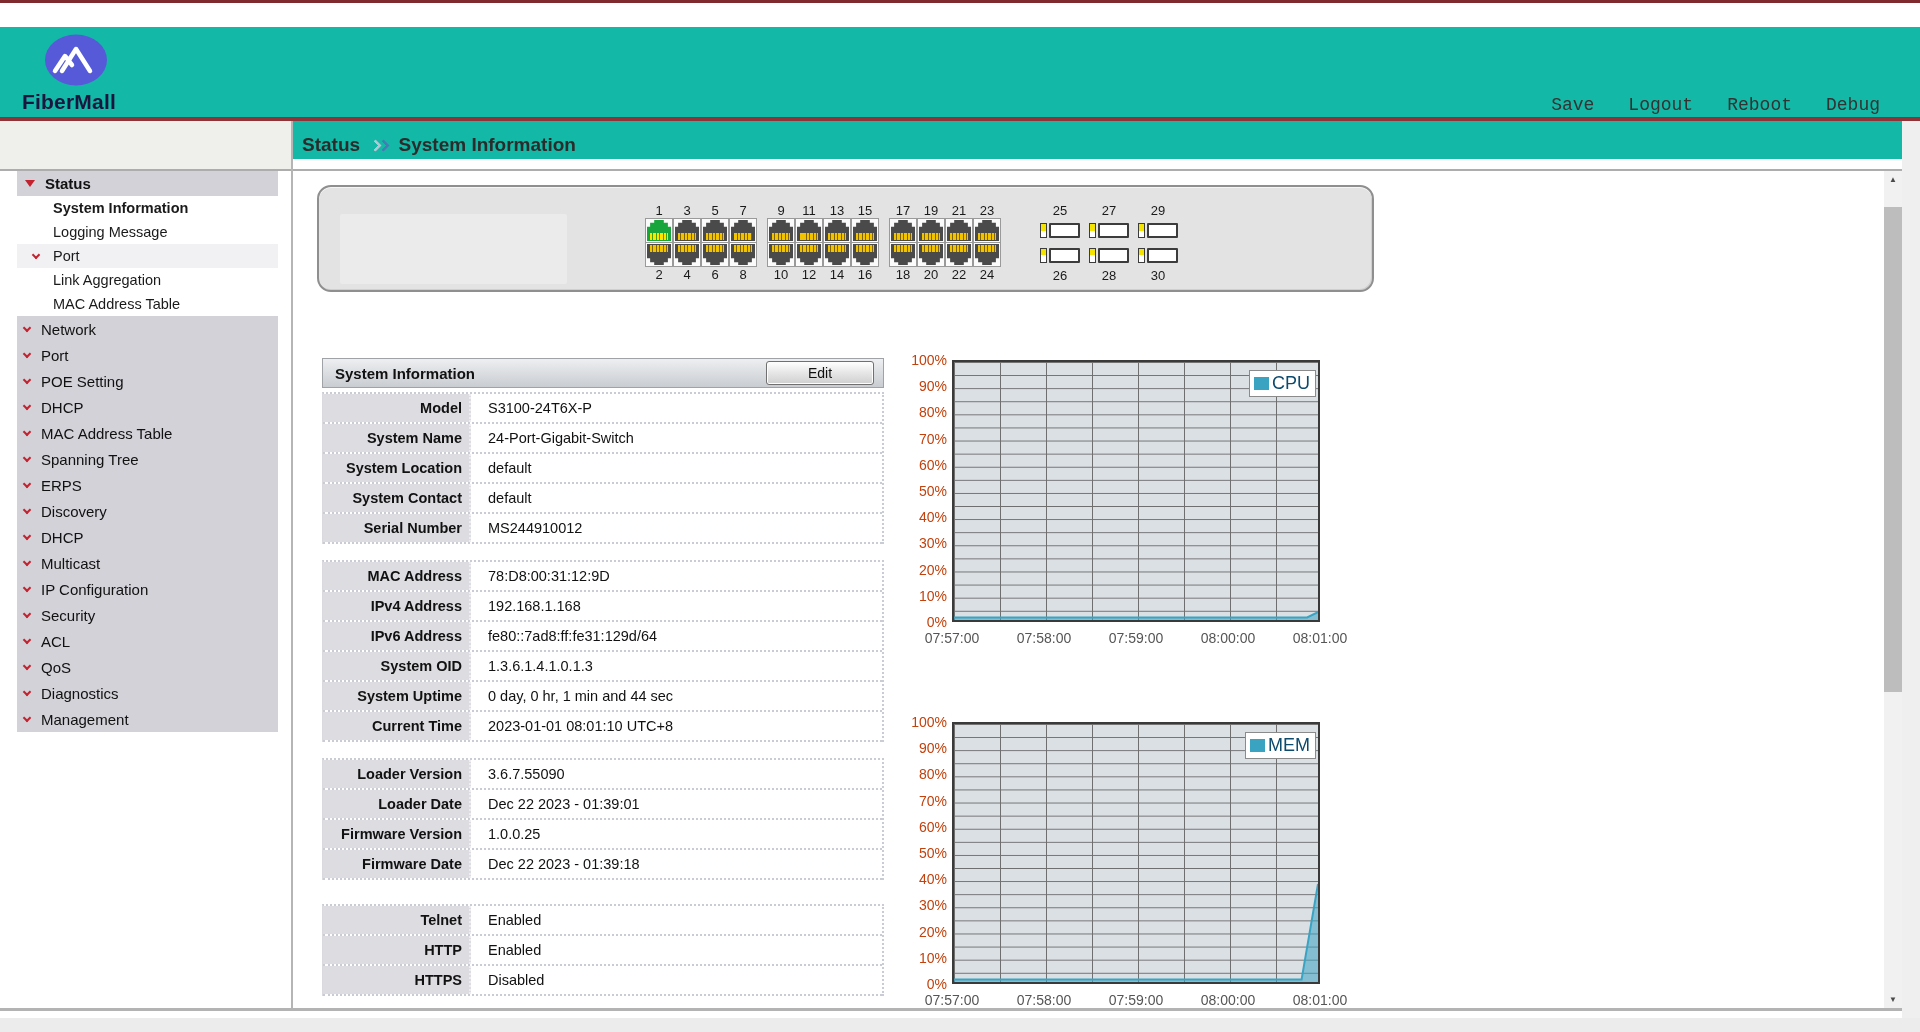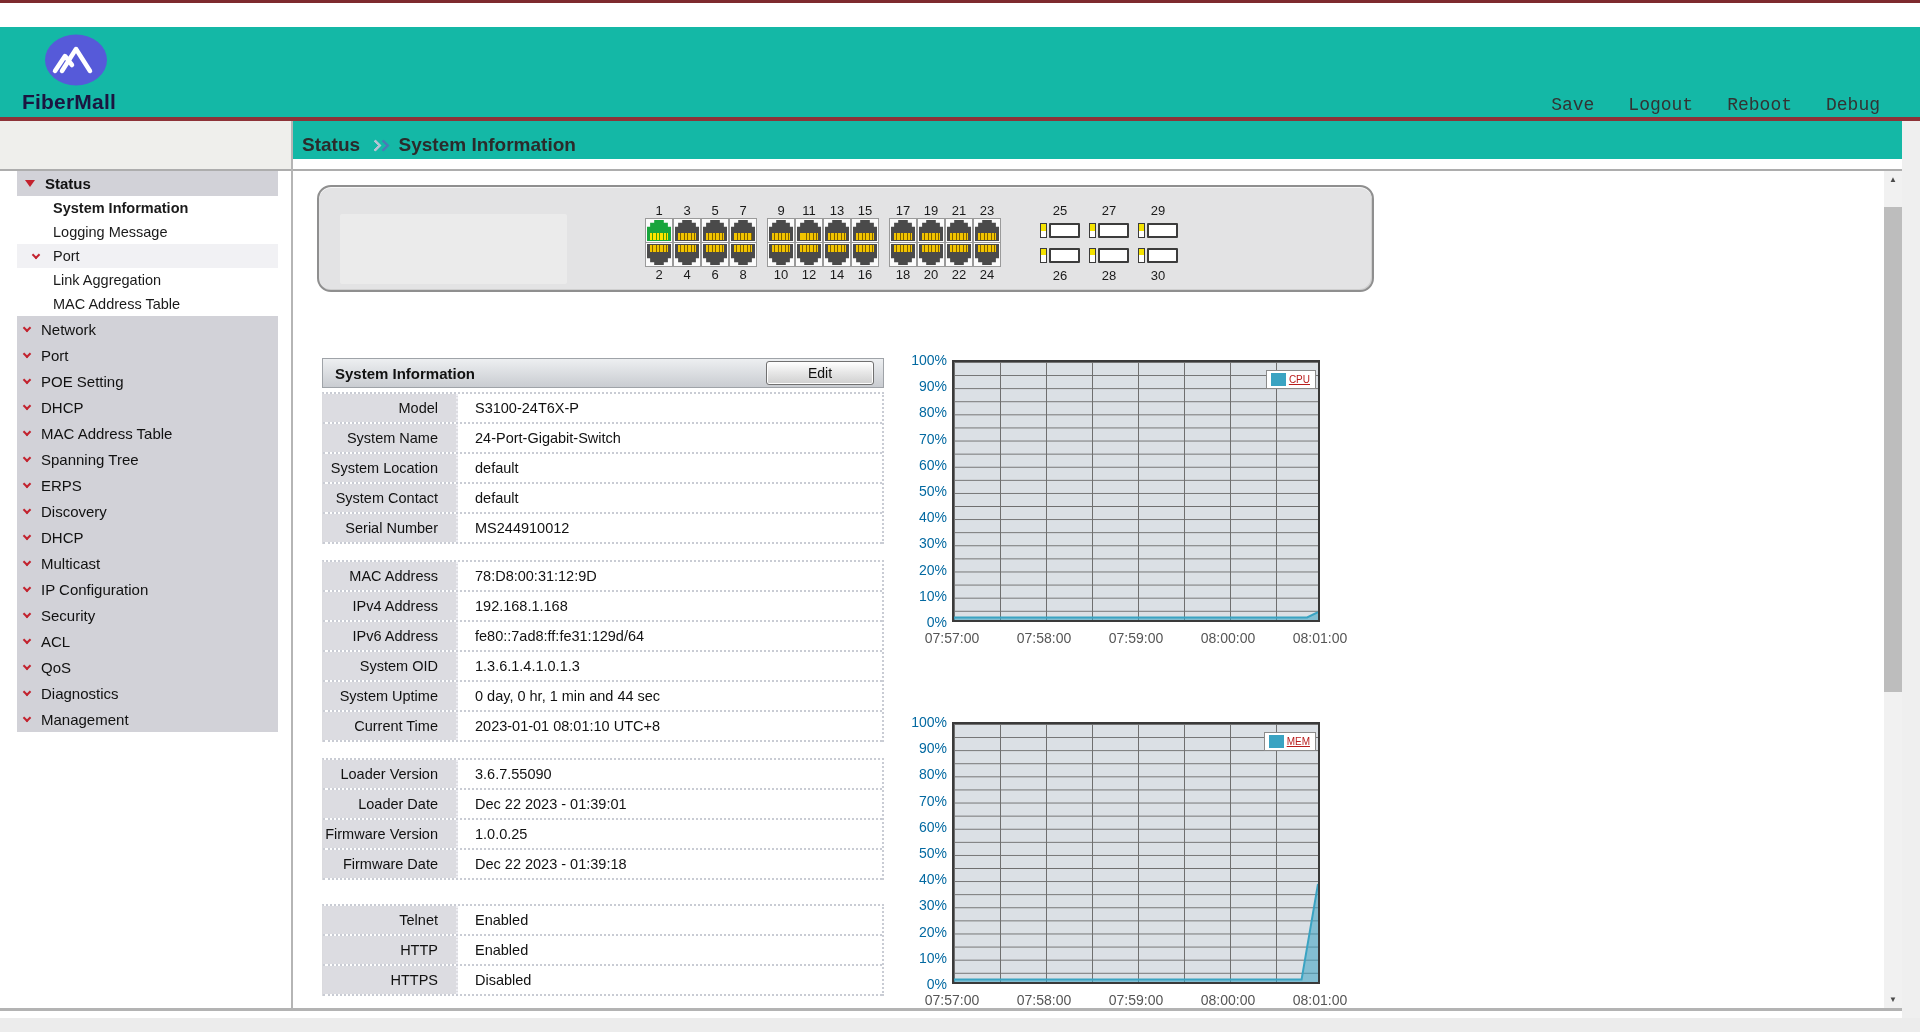--- a/index.html
+++ b/index.html
@@ -84,41 +84,41 @@
   
   .sitable { position:absolute; left:29px; top:187px; width:562px; }
   .si-header { height:30px; background:linear-gradient(#edeff1,#c9ccd1); border:1px solid #9fa3a8;
                display:flex; align-items:center; justify-content:space-between; padding:0 9px 0 12px; }
   .si-title { font-size:15px; font-weight:bold; color:#111; }
   .editbtn { width:108px; height:24px; font-family:"Liberation Sans",sans-serif; font-size:14px; color:#111;
              background:linear-gradient(#ffffff,#e8e8e8 45%,#cfcfcf); border:1px solid #707070;
              border-radius:3px; box-shadow:inset 0 0 0 1px #fdfdfd; cursor:pointer; }
   .si-group { border-top:2px dotted #c9ccd4; border-left:1px solid #dadade; border-right:2px dotted #c9ccd4; }
   .si-row { display:flex; height:30px; border-bottom:2px dotted #c9ccd4; }
-  .si-label { width:135px; background:#dcdce1; border-right:2px dotted #ededf2;
-              display:flex; align-items:center; justify-content:flex-end; padding-right:18px;
-              font-size:14.5px; font-weight:normal; color:#111; }
+  .si-label { width:148px; background:#dcdce1; border-right:2px dotted #ededf2;
+              display:flex; align-items:center; justify-content:flex-end; padding-right:7px;
+              font-size:14.5px; font-weight:bold; color:#111; }
   .si-value { flex:1; background:#fff; display:flex; align-items:center; padding-left:17px;
               font-size:14.5px; color:#111; }
   .mt4{margin-top:4px;} .mt16{margin-top:16px;} .mt24{margin-top:24px;}
 
   
   .chart { position:absolute; width:470px; height:312px; }
   .chart .plot { position:absolute; left:47px; top:8px; width:368px; height:262px;
                  background:#dbe0e5; border:2px solid #3a3a3a;
                  background-image:linear-gradient(#6f6f6f 1px, transparent 1px),
                                   linear-gradient(90deg,#6f6f6f 1px, transparent 1px);
                  background-size:100% 13.1px, 46px 100%; }
   .chart svg.series { position:absolute; left:0; top:0; width:100%; height:100%; }
-  .ytick { position:absolute; width:42px; text-align:right; font-size:14px; color:#0369a1; line-height:16px; }
+  .ytick { position:absolute; width:42px; text-align:right; font-size:14px; color:#c2410c; line-height:16px; }
   .xtick { position:absolute; transform:translateX(-50%); font-size:14px; color:#555; white-space:nowrap; }
   .legend { position:absolute; right:2px; top:8px; display:flex; align-items:center; gap:3px;
             background:#fff; border:1px solid #8b8b8b; padding:2px 5px 2px 4px; }
   .legend .swatch { width:15px; height:13px; }
-  .legend .ltext { font-size:10px; color:#b91c1c;text-decoration:underline; }
+  .legend .ltext { font-size:18px; color:#0c4a6e; }
 
   
   .scrollbar { position:absolute; left:1884px; top:171px; width:18px; height:837px; background:#f1f1f1; }
   .sb-btn { position:absolute; left:0; width:18px; height:17px; display:flex; align-items:center;
             justify-content:center; font-size:8px; color:#4a4a4a; cursor:pointer; }
   .sb-up { top:0; } .sb-down { bottom:0; }
   .sb-thumb { position:absolute; left:0; top:36px; width:18px; height:485px; background:#bdbdbd; cursor:pointer; }
 
   .rgutter { position:absolute; left:1902px; top:121px; width:18px; height:911px; background:#efefef; }
   .frameline-bottom { position:absolute; left:0; top:1008px; width:1902px; height:3px; background:#b3b3b3; }

